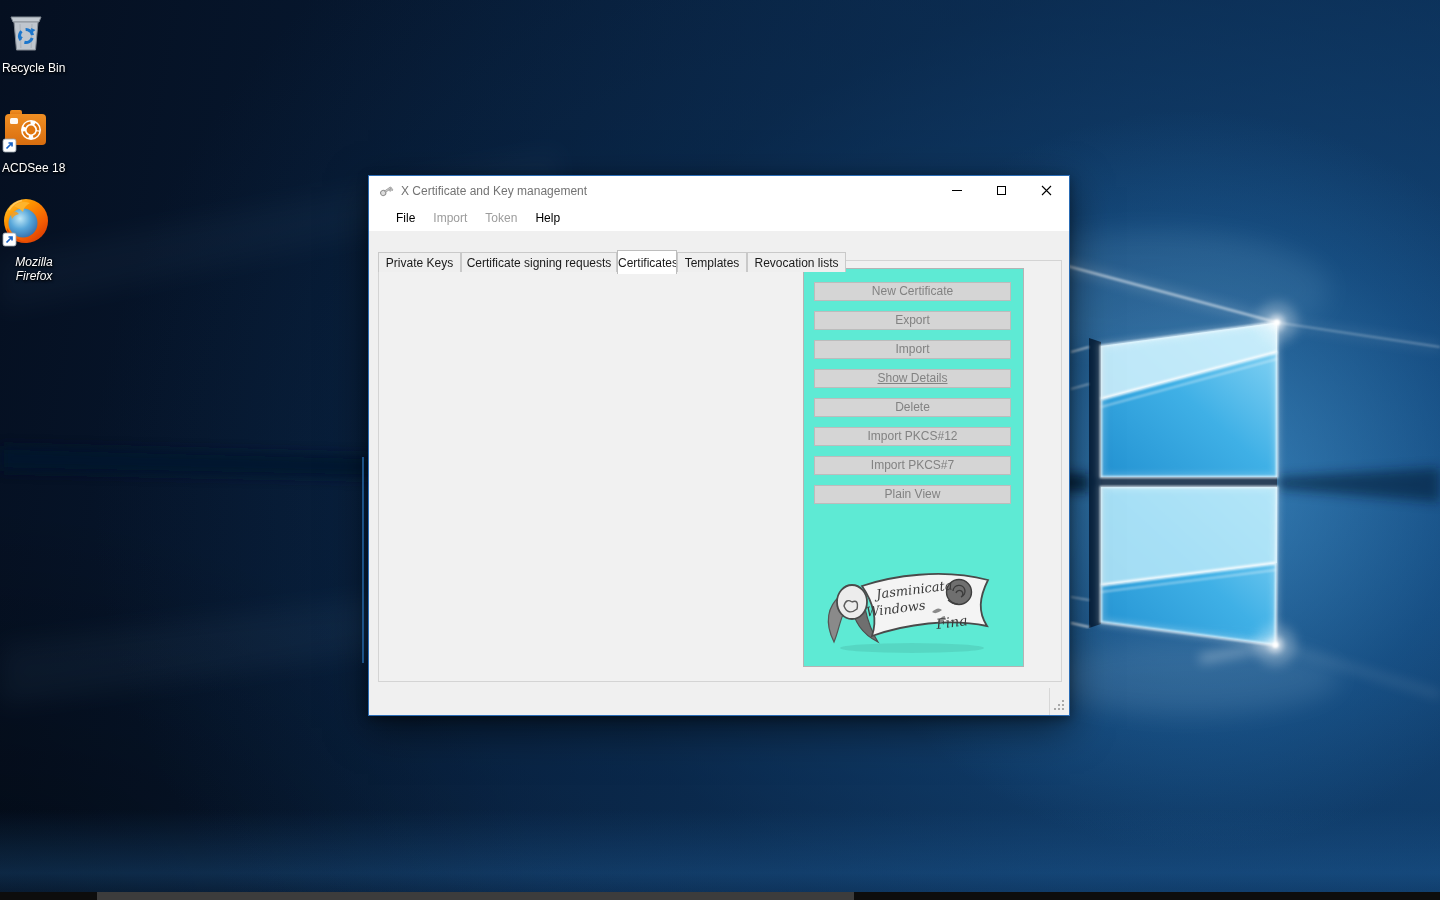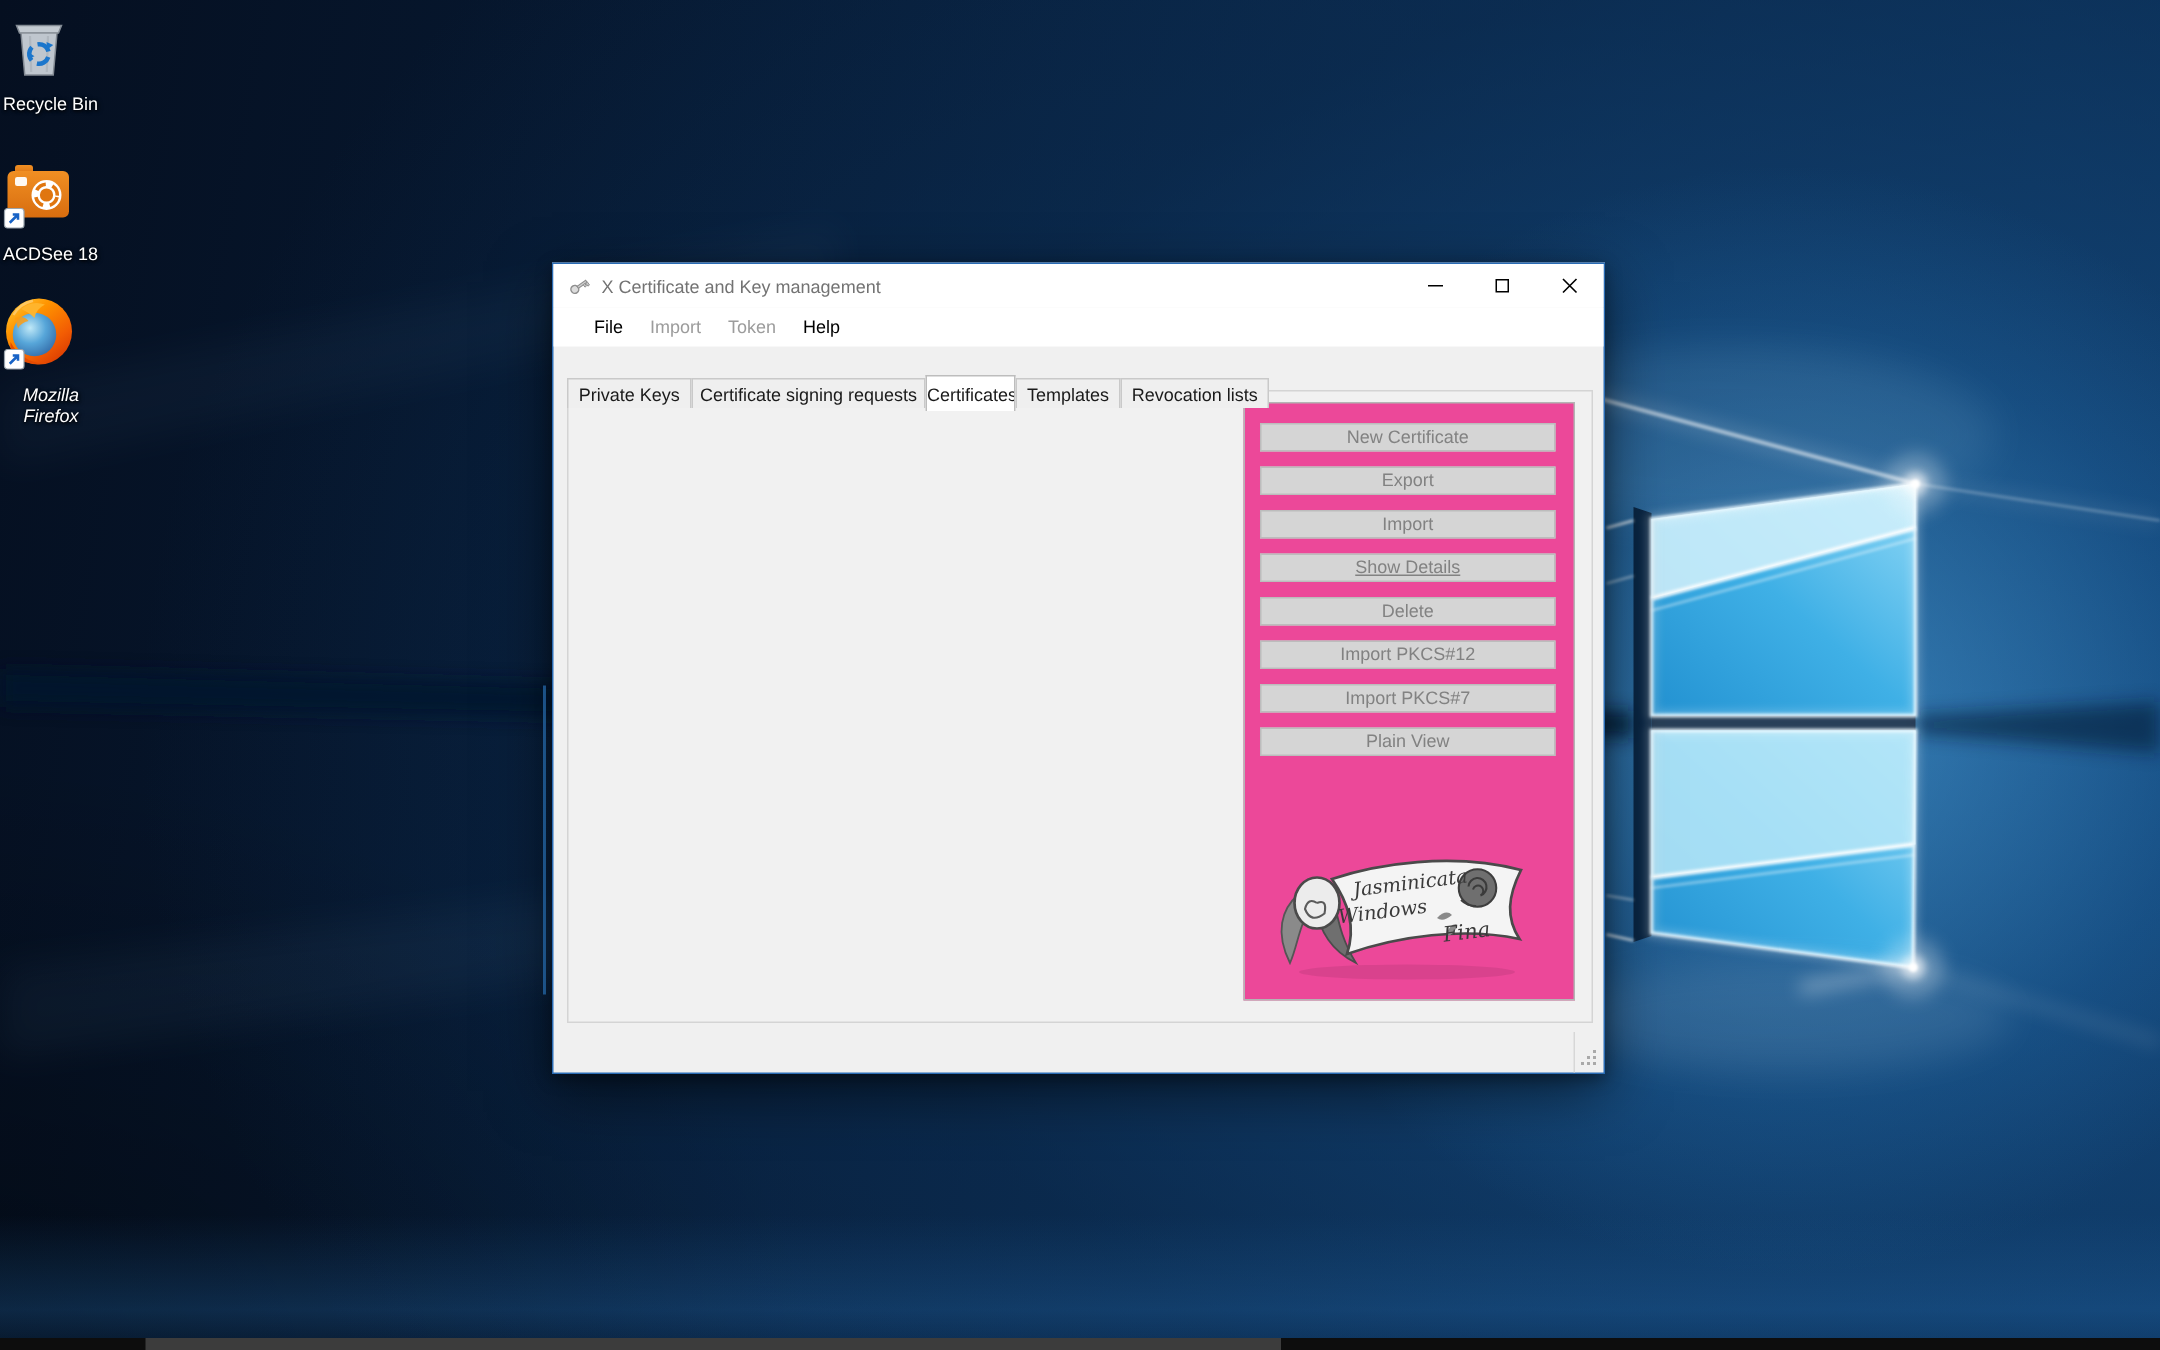--- a/index.html
+++ b/index.html
@@ -66,21 +66,21 @@
   }
   .cert-list{
     position:absolute;left:10px;top:7px;width:429px;height:399px;background:#fff;
     border:1px solid #a6a6a6;box-sizing:border-box;
   }
   .snip-overlay{
     position:absolute;left:192px;top:61px;width:175px;height:24px;background:#e9f2fa;
     color:#c9ced5;font-size:13px;text-align:center;line-height:24px;white-space:nowrap;
   }
   .action-panel{
-    position:absolute;left:450px;top:7px;width:221px;height:399px;background:#ec4899;
+    position:absolute;left:424px;top:7px;width:221px;height:399px;background:#5eead4;
     border:1px solid #b4b4b4;box-sizing:border-box;
   }
   .xca-btn{
     position:absolute;left:10px;width:197px;height:19px;background:#d5d5d5;border:1px solid #bcbcbc;
     box-sizing:border-box;color:#828282;font-size:12px;text-align:center;line-height:17px;white-space:nowrap;
   }
   .xca-logo{position:absolute;left:16px;top:291px;width:177px;height:96px;}
   .logo-text{position:absolute;left:0;top:0;width:177px;height:96px;pointer-events:none;
     font-family:"DejaVu Serif",serif;font-style:italic;color:#3a3a3a;}
   .logo-text span{position:absolute;white-space:nowrap;}

